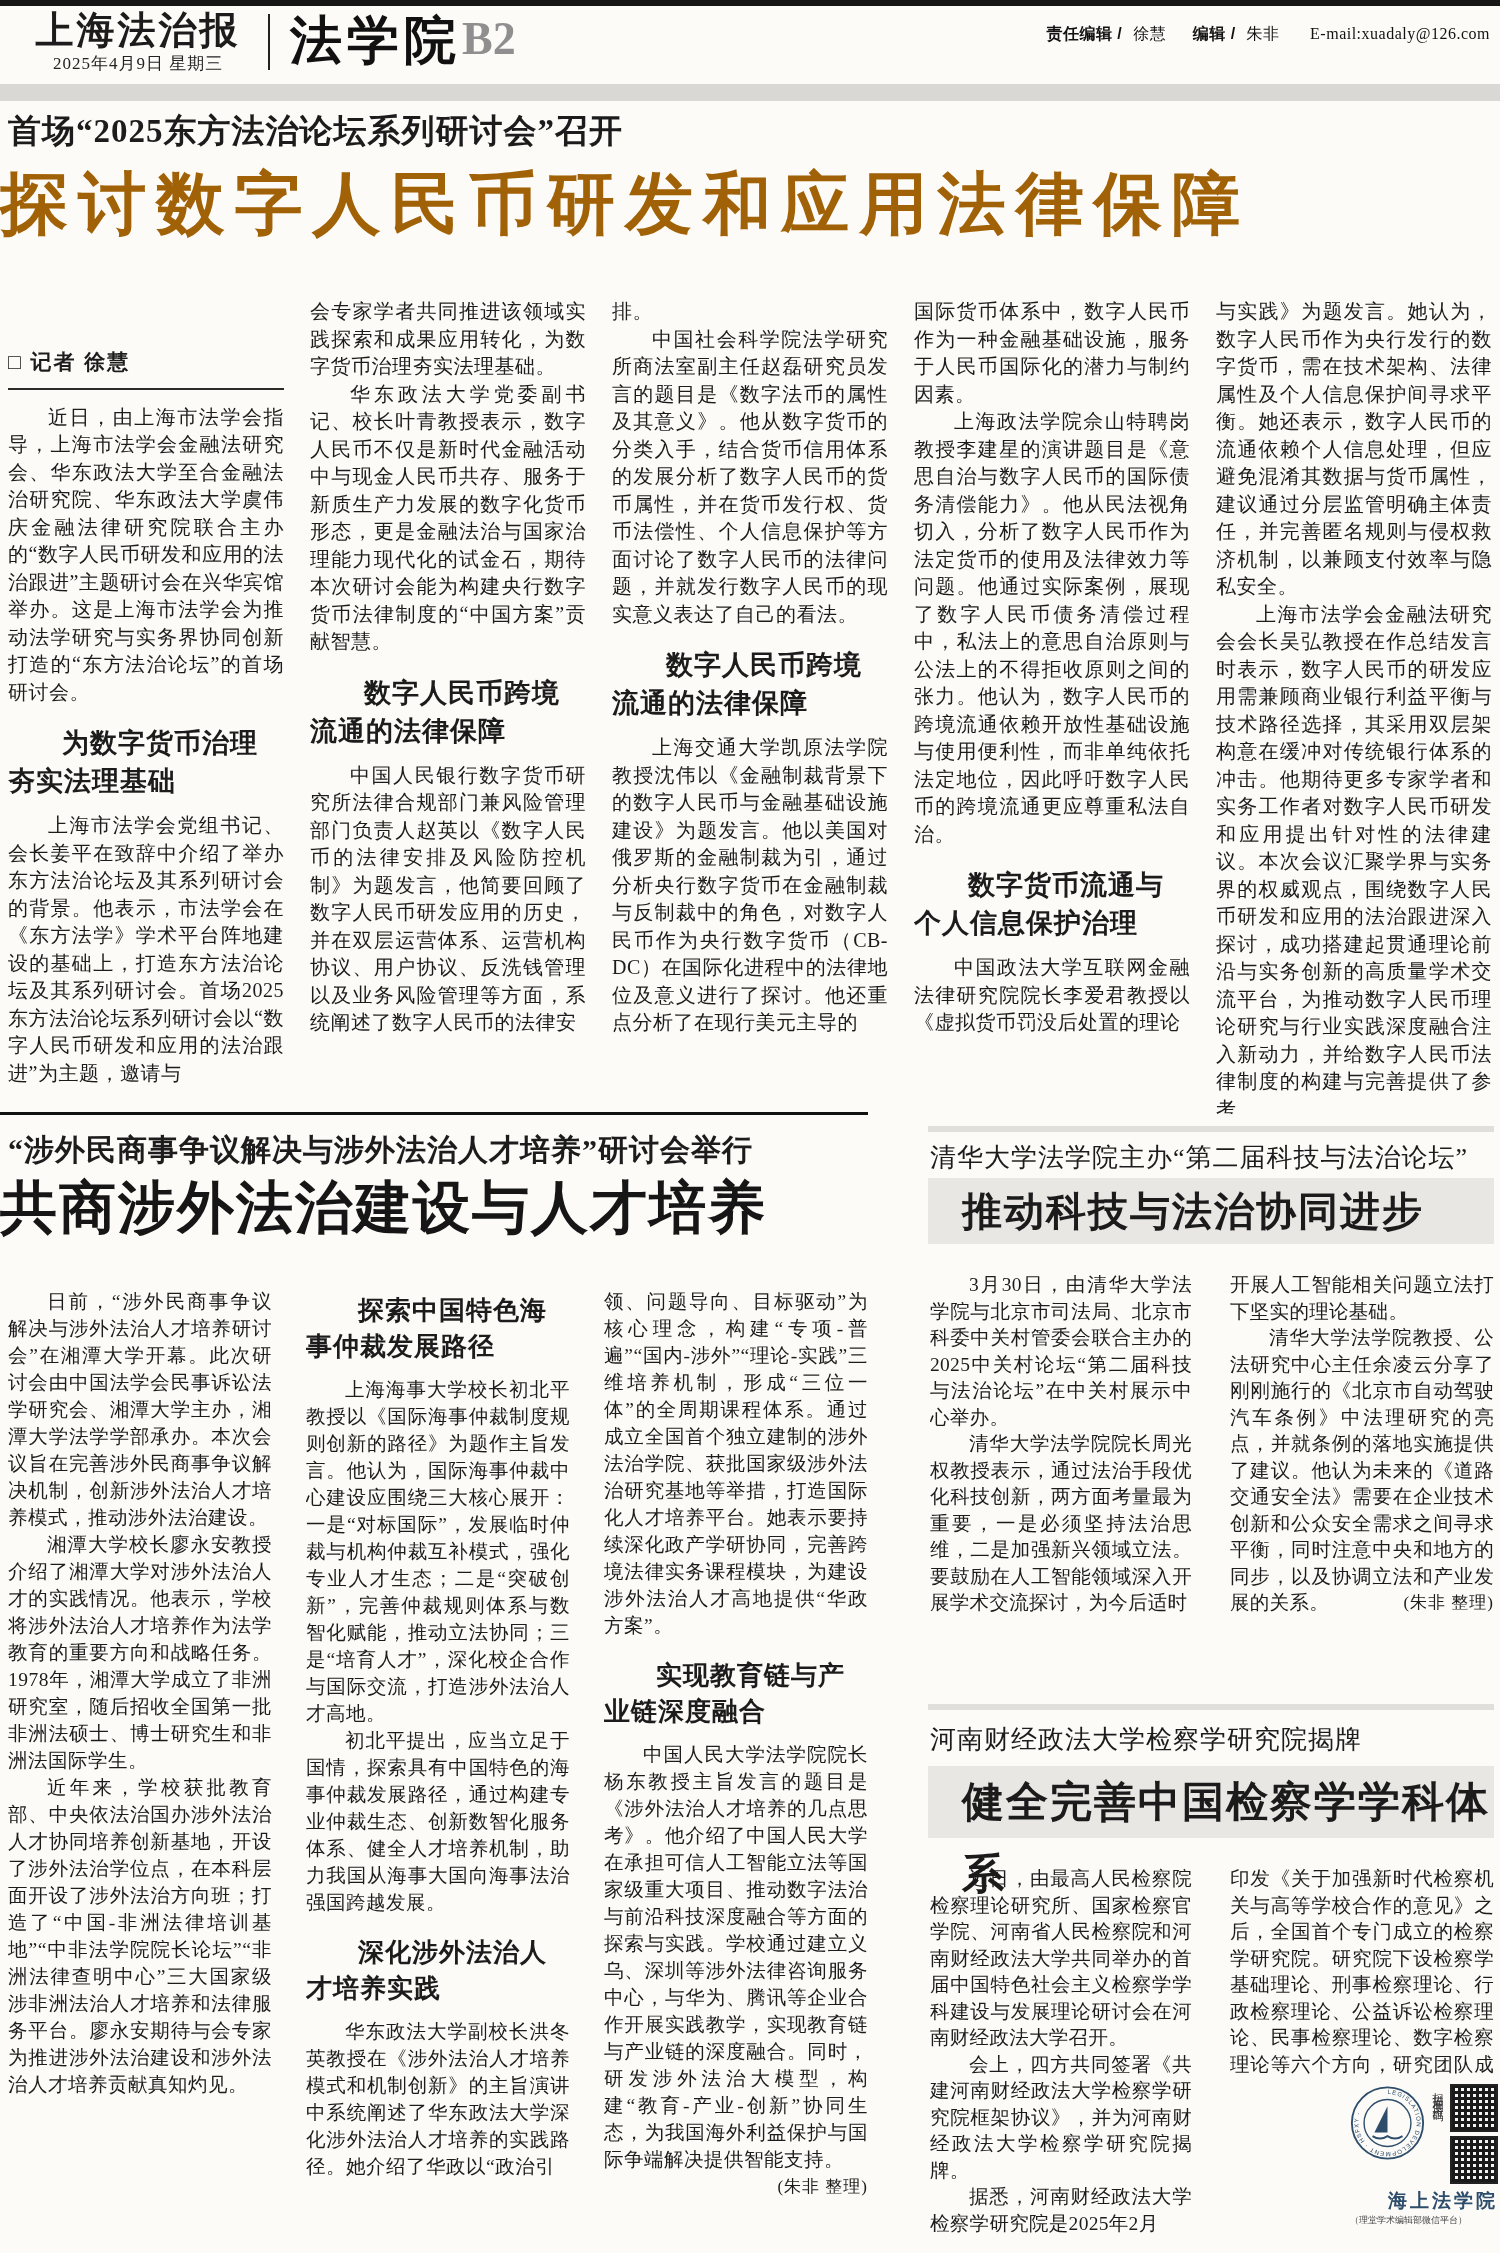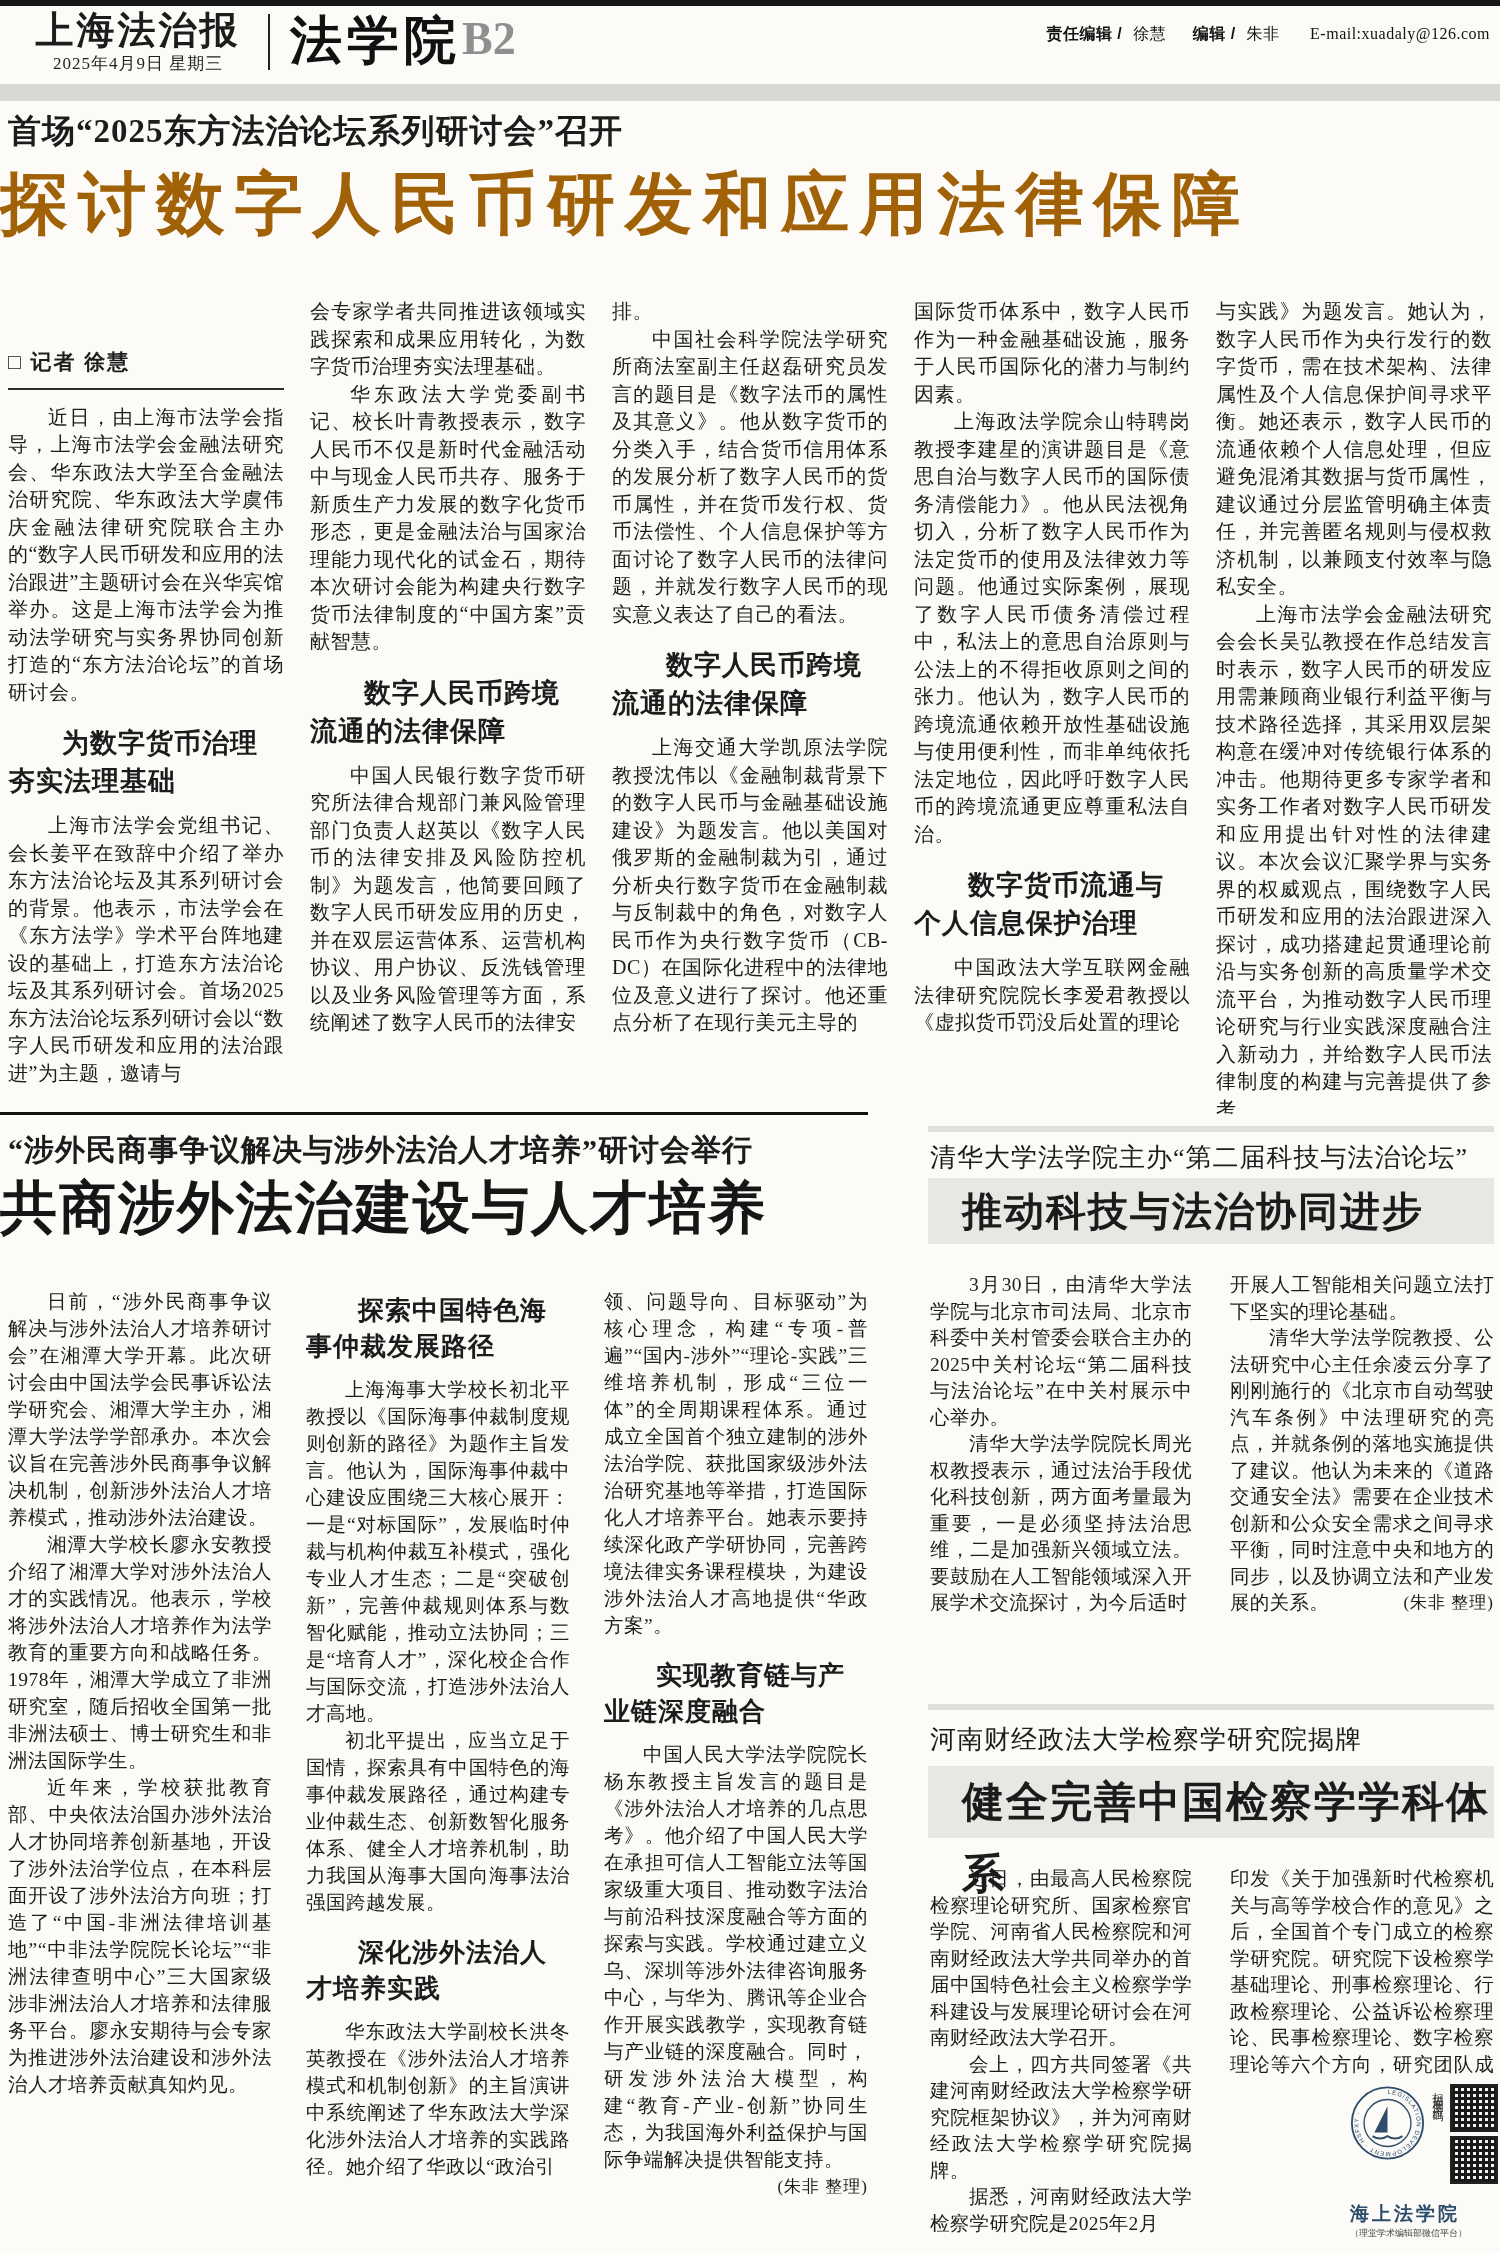--- a/index.html
+++ b/index.html
@@ -62,21 +62,21 @@
   .attr{float:right;font-size:17px;letter-spacing:1px;}
 
   
   .promo{position:absolute;left:1350px;top:2084px;width:148px;height:164px;font-family:"Liberation Sans",sans-serif;}
   .promo-row{display:flex;align-items:flex-start;gap:5px;}
   .scan-caption{writing-mode:vertical-rl;font-size:11px;letter-spacing:3px;color:#333;height:92px;}
   .qrcol{display:flex;flex-direction:column;gap:4px;}
   .qr{width:44px;height:44px;border:2px solid #222;
       background-image:repeating-linear-gradient(0deg,#1a1a1a 0 3px,transparent 3px 6px),
                        repeating-linear-gradient(90deg,#1a1a1a 0 3px,#f5f5f5 3px 6px);}
-  .logo-label{font-size:19px;font-weight:800;color:#2e4d6b;letter-spacing:3px;margin-top:17px;}
+  .logo-label{font-size:19px;font-weight:800;color:#2e4d6b;letter-spacing:3px;margin-top:4px;text-align:right;}
   .platform-caption{font-size:9px;color:#444;letter-spacing:0;}
 </style>
 </head>
 <body>
 
 <div class="page">
 
   <div class="topbar"></div>
   <div class="brandbox">
     <div class="brand">上海法治报</div>

